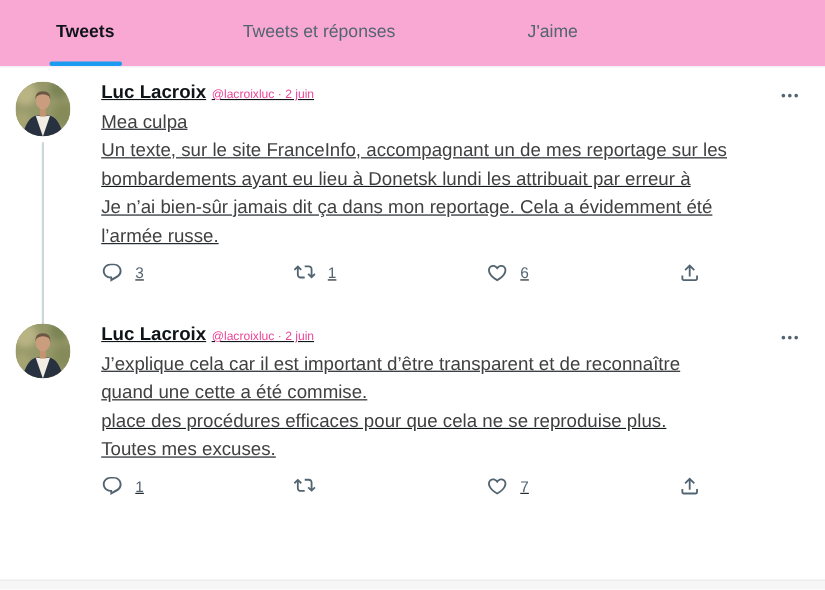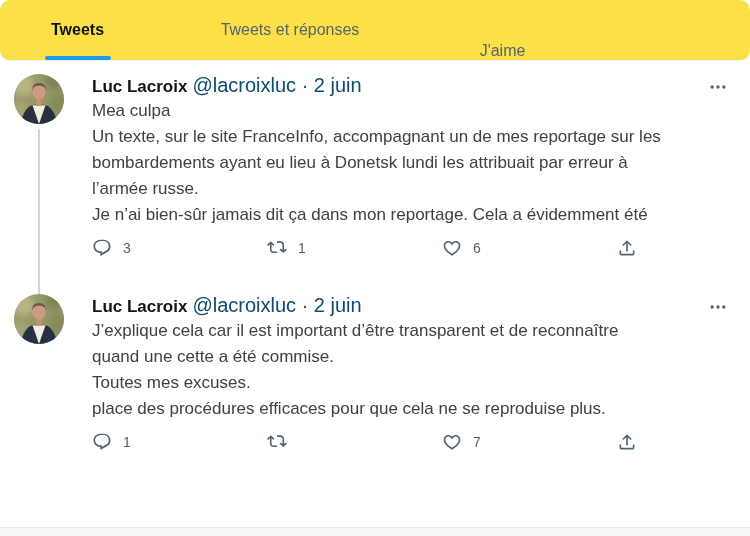--- a/index.html
+++ b/index.html
@@ -6,44 +6,44 @@
   html, body { width: 750px; height: 536px; }
   body {
     font-family: "Liberation Sans", sans-serif;
     background: #ffffff;
     color: #0f1419;
     position: relative;
     overflow: hidden;
   }
 
   
-  .tabbar { display: flex; height: 61px; border-bottom: 1px solid #eff3f4; background: #fde047; border-radius: 10px; }
+  .tabbar { display: flex; height: 61px; border-bottom: 1px solid #eff3f4; background: #f9a8d4; }
   .tab {
     position: relative; display: flex; align-items: center; justify-content: center;
     font-size: 16px; font-weight: 400; color: #536471; cursor: pointer;
   }
-  .tab.t1 { width: 155px; } .tab.t2 { width: 270px; } .tab.t3 { width: 170px; } .tab.t4 { width: 155px; align-items: flex-end; }
+  .tab.t1 { width: 155px; } .tab.t2 { width: 270px; } .tab.t3 { width: 170px; } .tab.t4 { width: 155px; }
   .tab.active { font-weight: 700; color: #0f1419; }
   .tab-underline {
     position: absolute; bottom: 0; left: 50%; transform: translateX(-50%);
     width: 66px; height: 4px; border-radius: 9999px; background: #1d9bf0;
   }
 
   
-  .tweet { position: relative; padding: 13px 22px 0 92px; }
+  .tweet { position: relative; padding: 13px 22px 0 92px; text-decoration: underline; }
   .tweet.second { padding-top: 16px; }
   .avatar {
     position: absolute; left: 14px; top: 13px;
     width: 50px; height: 50px; border-radius: 50%; overflow: hidden;
   }
   .tweet.second .avatar { top: 16px; }
 
   .tweet-header { display: flex; align-items: baseline; gap: 5px; height: 24px; font-size: 17px; }
   .author-name { font-weight: 700; color: #0f1419; white-space: nowrap; }
-  .author-meta { color: #0c4a6e; font-size: 20px; white-space: nowrap; }
+  .author-meta { color: #ec4899; font-size: 11px; white-space: nowrap; }
 
   .more-btn {
     position: absolute; right: 20px; top: 15px;
     width: 24px; height: 24px; border: none; background: transparent;
     color: #536471; cursor: pointer; padding: 0;
   }
   .tweet.second .more-btn { top: 18px; }
   .more-btn svg { width: 20px; height: 20px; fill: #536471; }
 
   .tweet-text { margin-top: 0; font-size: 17px; line-height: 26px; color: #404040; }
@@ -121,22 +121,22 @@
       <circle cx="5" cy="12" r="2"></circle>
         <circle cx="12" cy="12" r="2"></circle>
         <circle cx="19" cy="12" r="2"></circle>
     </svg>
   </button>
 
   <div class="tweet-text">
     <div class="line">Mea culpa</div>
     <div class="line">Un texte, sur le site FranceInfo, accompagnant un de mes reportage sur les</div>
     <div class="line">bombardements ayant eu lieu à Donetsk lundi les attribuait par erreur à</div>
+    <div class="line">Je n’ai bien-sûr jamais dit ça dans mon reportage. Cela a évidemment été</div>
     <div class="line">l’armée russe.</div>
-    <div class="line">Je n’ai bien-sûr jamais dit ça dans mon reportage. Cela a évidemment été</div>
   </div>
 
   <div class="actions">
     <button class="action">
       <svg viewBox="0 0 24 24" aria-hidden="true">
           <path d="M1.751 10c0-4.42 3.584-8 8.005-8h4.366c4.49 0 8.129 3.64 8.129 8.13 0 2.96-1.607 5.68-4.196 7.11l-8.054 4.46v-3.69h-.067c-4.49.1-8.183-3.51-8.183-8.01zM9.756 4c-3.309 0-5.968 2.69-5.968 6 0 3.37 2.684 6.01 6.005 6.01h2.067v1.91l5.054-2.8c1.964-1.09 3.185-3.15 3.185-5.36 0-3.39-2.744-6.13-6.129-6.13H9.756z"></path>
         </svg>
       <span class="count">3</span>
     </button>
     <button class="action">
@@ -186,22 +186,22 @@
     <svg viewBox="0 0 24 24" aria-hidden="true">
       <circle cx="5" cy="12" r="2"></circle>
         <circle cx="12" cy="12" r="2"></circle>
         <circle cx="19" cy="12" r="2"></circle>
     </svg>
   </button>
 
   <div class="tweet-text">
     <div class="line">J’explique cela car il est important d’être transparent et de reconnaître</div>
     <div class="line">quand une cette a été commise.</div>
+    <div class="line">place des procédures efficaces pour que cela ne se reproduise plus.</div>
     <div class="line">Toutes mes excuses.</div>
-    <div class="line">place des procédures efficaces pour que cela ne se reproduise plus.</div>
   </div>
 
   <div class="actions">
     <button class="action">
       <svg viewBox="0 0 24 24" aria-hidden="true">
           <path d="M1.751 10c0-4.42 3.584-8 8.005-8h4.366c4.49 0 8.129 3.64 8.129 8.13 0 2.96-1.607 5.68-4.196 7.11l-8.054 4.46v-3.69h-.067c-4.49.1-8.183-3.51-8.183-8.01zM9.756 4c-3.309 0-5.968 2.69-5.968 6 0 3.37 2.684 6.01 6.005 6.01h2.067v1.91l5.054-2.8c1.964-1.09 3.185-3.15 3.185-5.36 0-3.39-2.744-6.13-6.129-6.13H9.756z"></path>
         </svg>
       <span class="count">1</span>
     </button>
     <button class="action">

